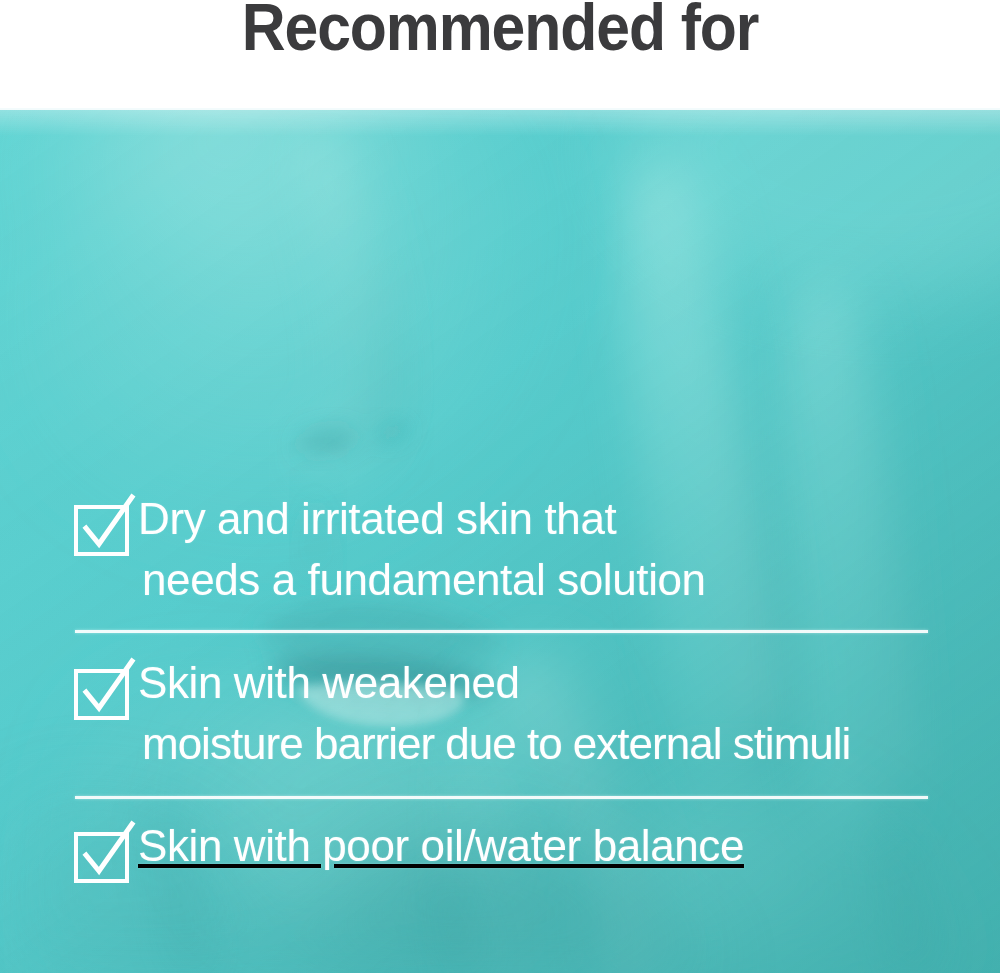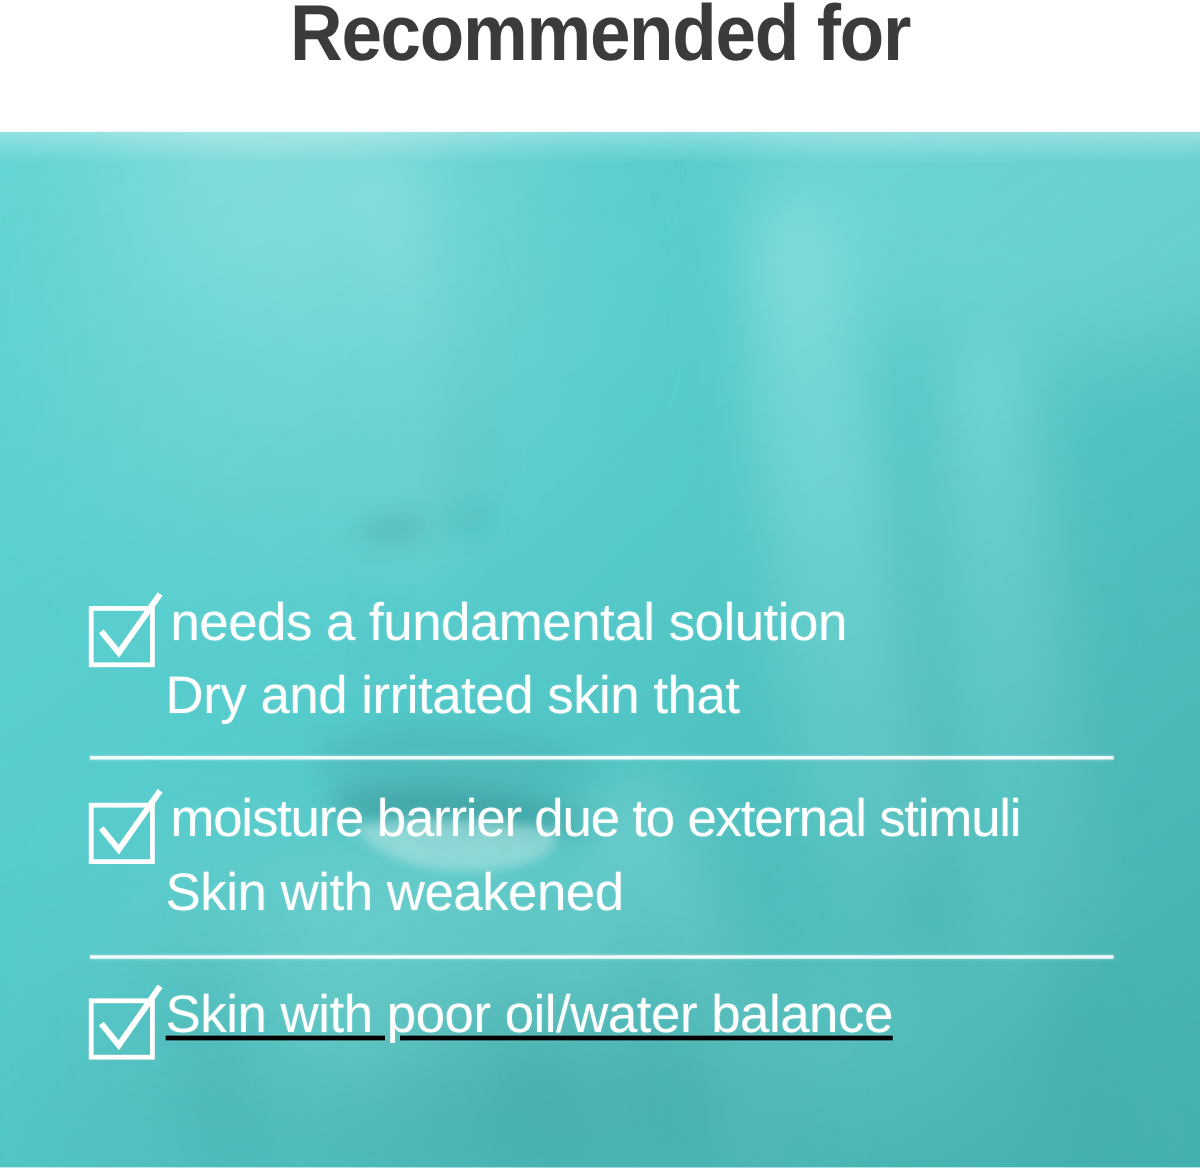--- a/index.html
+++ b/index.html
@@ -341,39 +341,39 @@
 
       <div class="check-item i0">
         <div class="check-row">
           <div class="checkbox">
             <svg viewBox="0 0 62 58">
               <rect x="6" y="11" width="51" height="47" fill="none" stroke="#ffffff" stroke-width="4"></rect>
               <path d="M16 32 L29 48 L62 1" fill="none" stroke="#ffffff" stroke-width="5" stroke-linecap="square"></path>
             </svg>
           </div>
           <div class="check-lines">
+            <div class="check-line l0">Dry and irritated skin that</div>
             <div class="check-line l1">needs a fundamental solution</div>
-            <div class="check-line l0">Dry and irritated skin that</div>
           </div>
         </div>
       </div>
 
       <div class="divider d0"></div>
 
       <div class="check-item i1">
         <div class="check-row">
           <div class="checkbox">
             <svg viewBox="0 0 62 58">
               <rect x="6" y="11" width="51" height="47" fill="none" stroke="#ffffff" stroke-width="4"></rect>
               <path d="M16 32 L29 48 L62 1" fill="none" stroke="#ffffff" stroke-width="5" stroke-linecap="square"></path>
             </svg>
           </div>
           <div class="check-lines">
+            <div class="check-line l0">Skin with weakened</div>
             <div class="check-line l1">moisture barrier due to external stimuli</div>
-            <div class="check-line l0">Skin with weakened</div>
           </div>
         </div>
       </div>
 
       <div class="divider d1"></div>
 
       <div class="check-item i2">
         <div class="check-row">
           <div class="checkbox">
             <svg viewBox="0 0 62 58">

